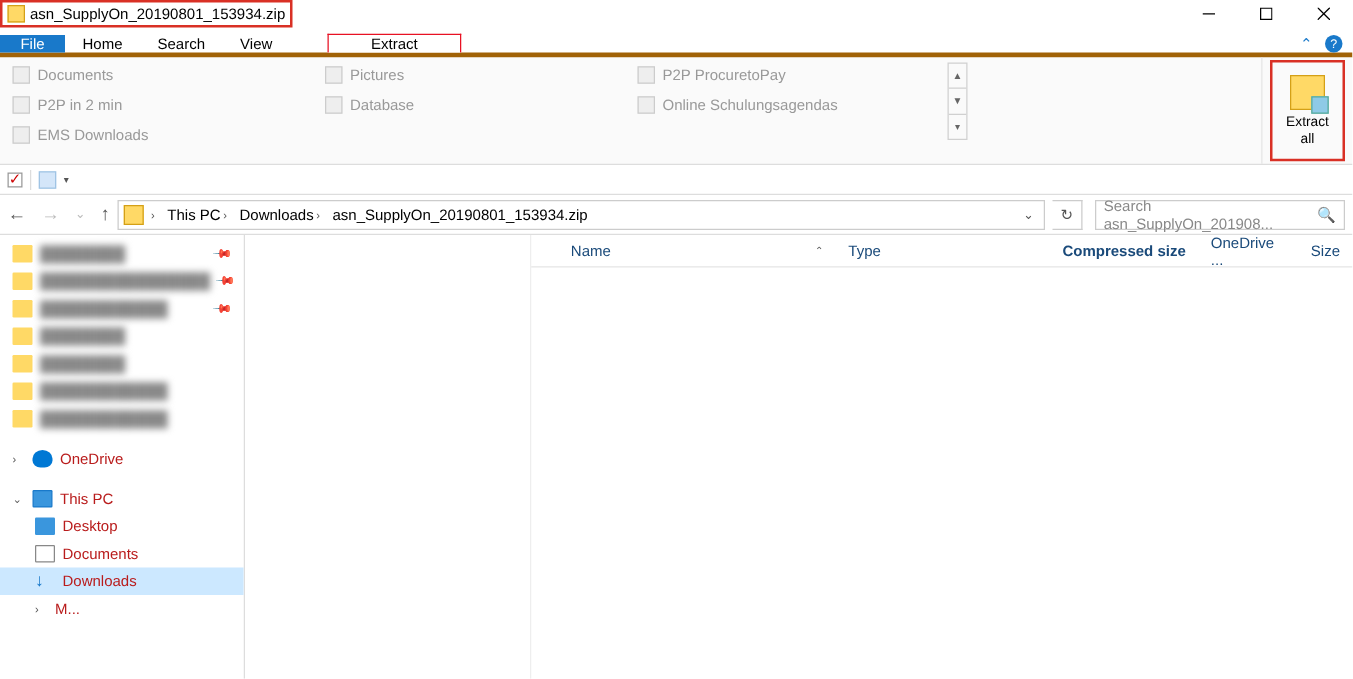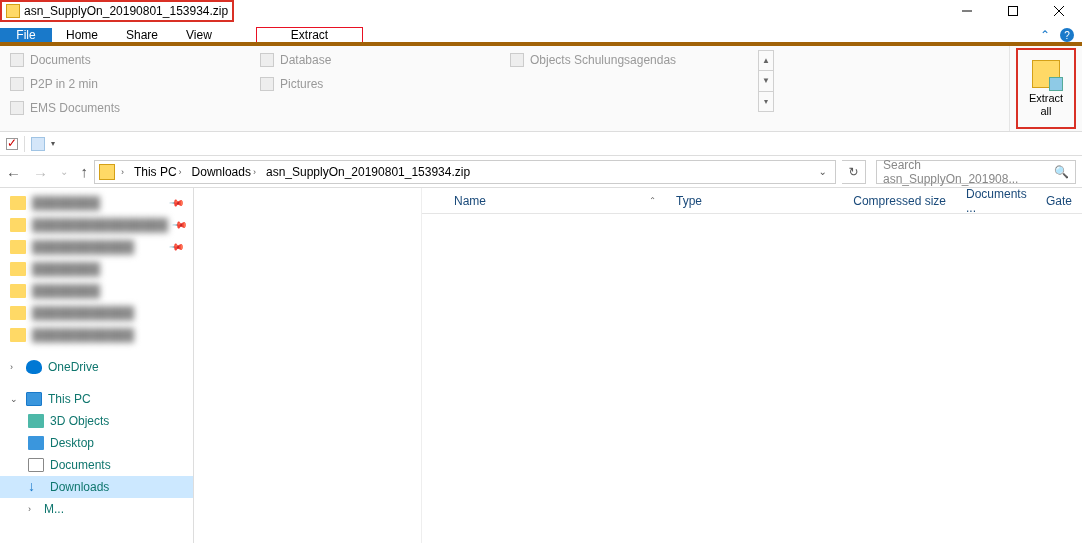--- a/index.html
+++ b/index.html
@@ -63,36 +63,36 @@
 .side-item.indent { padding-left: 28px; }
 .side-item.pinned { justify-content: space-between; }
 .side-icon { width: 16px; height: 14px; background: #ffd966; border-radius: 1px; flex-shrink: 0; }
 .side-icon.onedrive { background: #0078d4; border-radius: 50% 50% 40% 40%; }
 .side-icon.thispc { background: #3a96dd; border: 1px solid #1979ca; }
 .side-icon.obj3d { background: #4db8a8; }
 .side-icon.desktop { background: #3a96dd; }
 .side-icon.docs { background: #fff; border: 1px solid #888; }
 .side-icon.down { background: transparent; position: relative; }
 .side-icon.down::after { content: "↓"; color: #1979ca; font-size: 14px; position: absolute; top: -2px; }
-.side-text { color: #0f766e; font-size: 12px; }
+.side-text { color: #b91c1c; font-size: 12px; }
 .side-blur { filter: blur(3px); color: #888; }
 .pin-icon { font-size: 10px; color: #666; margin-left: auto; transform: rotate(45deg); }
 .side-item.selected { background: #cce8ff; }
 .side-caret { width: 10px; font-size: 9px; color: #555; }
 .side-gap { height: 10px; }
 
 .splitter { width: 4px; background: transparent; cursor: col-resize; position: relative; }
 .splitter-track { width: 2px; margin-left: 0; height: 100%; }
 
 .content { flex: 1; display: flex; }
 .col-headers { display: flex; height: 26px; border-bottom: 1px solid #e5e5e5; align-items: center; }
 .col-h { padding: 0 10px; color: #1a4a7a; display: flex; align-items: center; gap: 4px; }
 .col-h.name { width: 222px; }
 .col-h.type { width: 160px; }
-.col-h.csize { width: 130px; justify-content: flex-end; }
+.col-h.csize { width: 130px; justify-content: flex-end; font-weight: bold; }
 .col-h.pwd { width: 80px; }
 .col-h.size { flex: 1; }
 .sort-ind { font-size: 8px; color: #555; }
 .col-headers .spacer-before-name { width: 22px; }
 
 .file-row { display: flex; align-items: center; height: 24px; padding-left: 12px; }
 .file-row .ficon { width: 16px; height: 16px; background: #fff; border: 1px solid #888; margin-right: 8px; position: relative; }
 .file-row .ficon::after { content: "<>"; font-size: 7px; color: #666; position: absolute; top: 2px; left: 2px; }
 .file-row .fname { width: 212px; }
 .file-row .ftype { width: 160px; }
@@ -123,21 +123,21 @@
           <line x1="0" y1="0" x2="10" y2="10" stroke-width="1"></line>
           <line x1="10" y1="0" x2="0" y2="10" stroke-width="1"></line>
         </svg>
       </div>
   </div>
 </div>
 
 <div class="tabsrow">
   <div class="tab-file">File</div>
   <div class="tab">Home</div>
-  <div class="tab">Share</div>
+  <div class="tab">Search</div>
   <div class="tab">View</div>
   <div style="width:30px"></div>
   <div class="tab tab-extract">Extract</div>
   <div class="tabsrow-right">
     <span style="font-size:12px;color:#1979ca">⌃</span>
     <span class="help-icon">?</span>
   </div>
 </div>
 
 <div class="ribbon">
@@ -147,37 +147,41 @@
         <div class="dest-item">
             <span class="dest-icon"></span>
             <span>Documents</span>
           </div>
         <div class="dest-item">
             <span class="dest-icon"></span>
             <span>P2P in 2 min</span>
           </div>
         <div class="dest-item">
             <span class="dest-icon"></span>
-            <span>EMS Documents</span>
+            <span>EMS Downloads</span>
           </div>
       </div>
       <div class="dest-col">
         <div class="dest-item">
             <span class="dest-icon"></span>
+            <span>Pictures</span>
+          </div>
+        <div class="dest-item">
+            <span class="dest-icon"></span>
             <span>Database</span>
           </div>
-        <div class="dest-item">
-            <span class="dest-icon"></span>
-            <span>Pictures</span>
-          </div>
       </div>
       <div class="dest-col">
         <div class="dest-item">
             <span class="dest-icon"></span>
-            <span>Objects Schulungsagendas</span>
+            <span>P2P ProcuretoPay</span>
+          </div>
+        <div class="dest-item">
+            <span class="dest-icon"></span>
+            <span>Online Schulungsagendas</span>
           </div>
       </div>
       <div class="dest-scroll">
         <div>▲</div>
         <div>▼</div>
         <div>▾</div>
       </div>
     </div>
   </div>
   <div class="extract-all-wrap">
@@ -273,24 +277,20 @@
         <span class="side-icon onedrive"></span>
         <span class="side-text">OneDrive</span>
       </div>
     <div class="side-gap"></div>
     <div class="side-item">
         <span class="side-caret">⌄</span>
         <span class="side-icon thispc"></span>
         <span class="side-text">This PC</span>
       </div>
     <div class="side-item indent">
-        <span class="side-icon obj3d"></span>
-        <span class="side-text">3D Objects</span>
-      </div>
-    <div class="side-item indent">
         <span class="side-icon desktop"></span>
         <span class="side-text">Desktop</span>
       </div>
     <div class="side-item indent">
         <span class="side-icon docs"></span>
         <span class="side-text">Documents</span>
       </div>
     <div class="side-item indent selected">
         <span class="side-icon down"></span>
         <span class="side-text">Downloads</span>
@@ -309,17 +309,17 @@
 
   <div class="content">
     <div class="col-headers">
       <div class="spacer-before-name"></div>
       <div class="col-h name">
           <span>Name</span>
           <span style="margin-left:auto" class="sort-ind">⌃</span>
         </div>
       <div class="col-h type">Type</div>
       <div class="col-h csize">Compressed size</div>
-      <div class="col-h pwd">Documents ...</div>
-      <div class="col-h size">Gate</div>
+      <div class="col-h pwd">OneDrive ...</div>
+      <div class="col-h size">Size</div>
     </div>
   </div>
 </div>
 
 </body></html>

